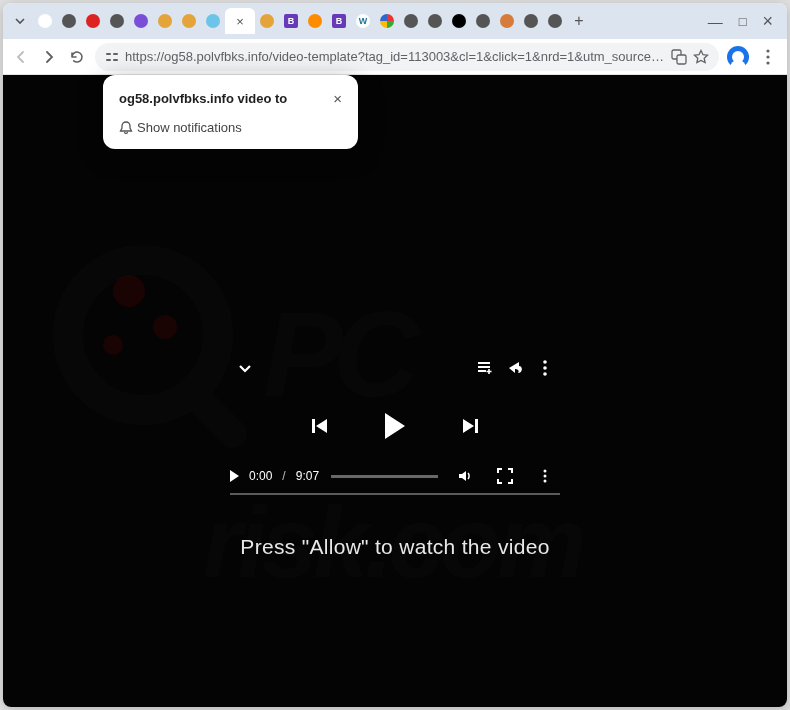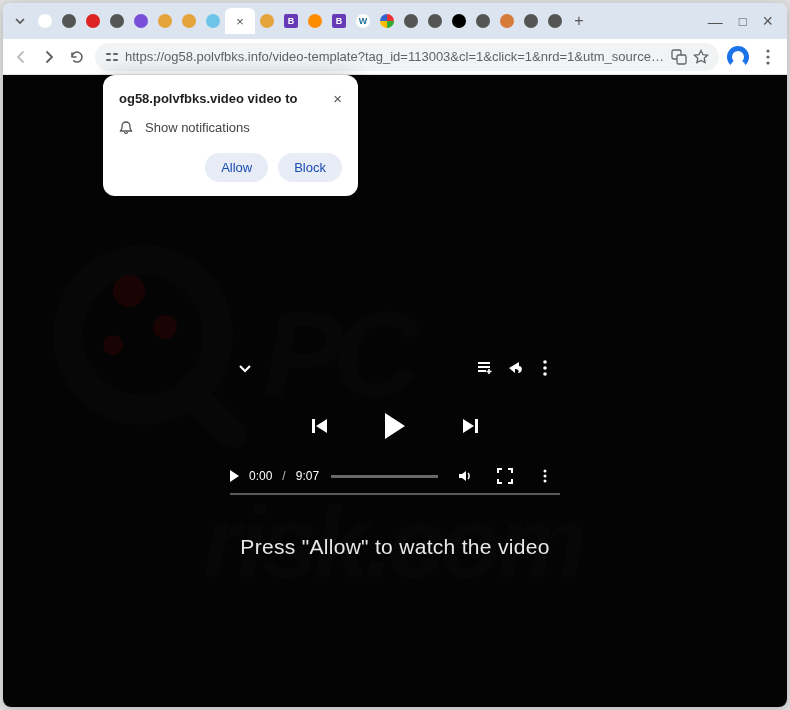--- a/index.html
+++ b/index.html
@@ -37,21 +37,21 @@
   .wm-txt1 { position:absolute; left:260px; top:210px; font-size:120px; font-weight:700; letter-spacing:-10px; color:#333; font-style:italic;}
   .wm-txt2 { position:absolute; left:200px; top:410px; font-size:100px; font-weight:800; letter-spacing:-4px; color:#333; font-style:italic;}
   .dot { position:absolute; border-radius:50%; background:#5a0000; opacity:0.25; }
 
   
   .notif { position: absolute; left: 100px; top: 72px; width: 255px; background: #fff; border-radius: 12px; box-shadow: 0 6px 24px rgba(0,0,0,0.35); padding: 16px 16px 14px 16px; z-index: 50; }
   .notif-row1 { display:flex; justify-content:space-between; align-items:flex-start; }
   .notif-title { font-size: 13px; color:#1f1f1f; font-weight:600; }
   .notif-title b { font-weight:700; }
   .notif-close { color:#555; font-size:15px; line-height:1; }
-  .notif-row2 { display:flex; align-items:center; gap:12px; margin-top:14px; font-size:13px; color:#444; }
+  .notif-row2 { display:flex; align-items:center; gap:4px; margin-top:14px; font-size:13px; color:#444; }
   .bell { width:14px; height:14px; }
   .notif-buttons { display:flex; justify-content:flex-end; gap:10px; margin-top:18px; }
   .pill { padding: 7px 16px; border-radius: 18px; background:#e7ecf7; color:#1a4db3; font-size:13px; font-weight:500; }
 
   
   .player { position:absolute; left:50%; top:276px; transform:translateX(-50%); width:330px; color:#fff; }
   .p-top { height:34px; display:flex; align-items:center; }
   .p-top .sp { flex:1; }
   .p-icon { width:30px; height:30px; display:flex; align-items:center; justify-content:center; color:#fff; }
   .p-mid { height:70px; display:flex; align-items:center; justify-content:center; gap:50px; margin-top:6px; }
@@ -290,29 +290,25 @@
       </div>
       <div class="under-track"></div>
     </div>
 
     <div class="prompt-text">Press "Allow" to watch the video</div>
   </div>
 
   <div class="notif">
     <div class="notif-row1">
       <div class="notif-title">
-        <b>og58.polvfbks.video</b><span> video to</span>
+        <b>og58.polvfbks.info</b><span> video to</span>
       </div>
       <div class="notif-close">×</div>
     </div>
     <div class="notif-row2">
       <svg class="bell" width="14" height="14" viewBox="0 0 14 14">
           <path d="M7 1c-2.5 0-4 2-4 4v2L1.5 10h11L11 7V5c0-2-1.5-4-4-4z M5.5 11a1.5 1.5 0 0 0 3 0" fill="none" stroke="#555" stroke-width="1.3"></path>
         </svg>
       <span>Show notifications</span>
     </div>
-    <div class="notif-buttons">
-      <div class="pill">Allow</div>
-      <div class="pill">Block</div>
-    </div>
   </div>
 
 </div>
 
 </body></html>

